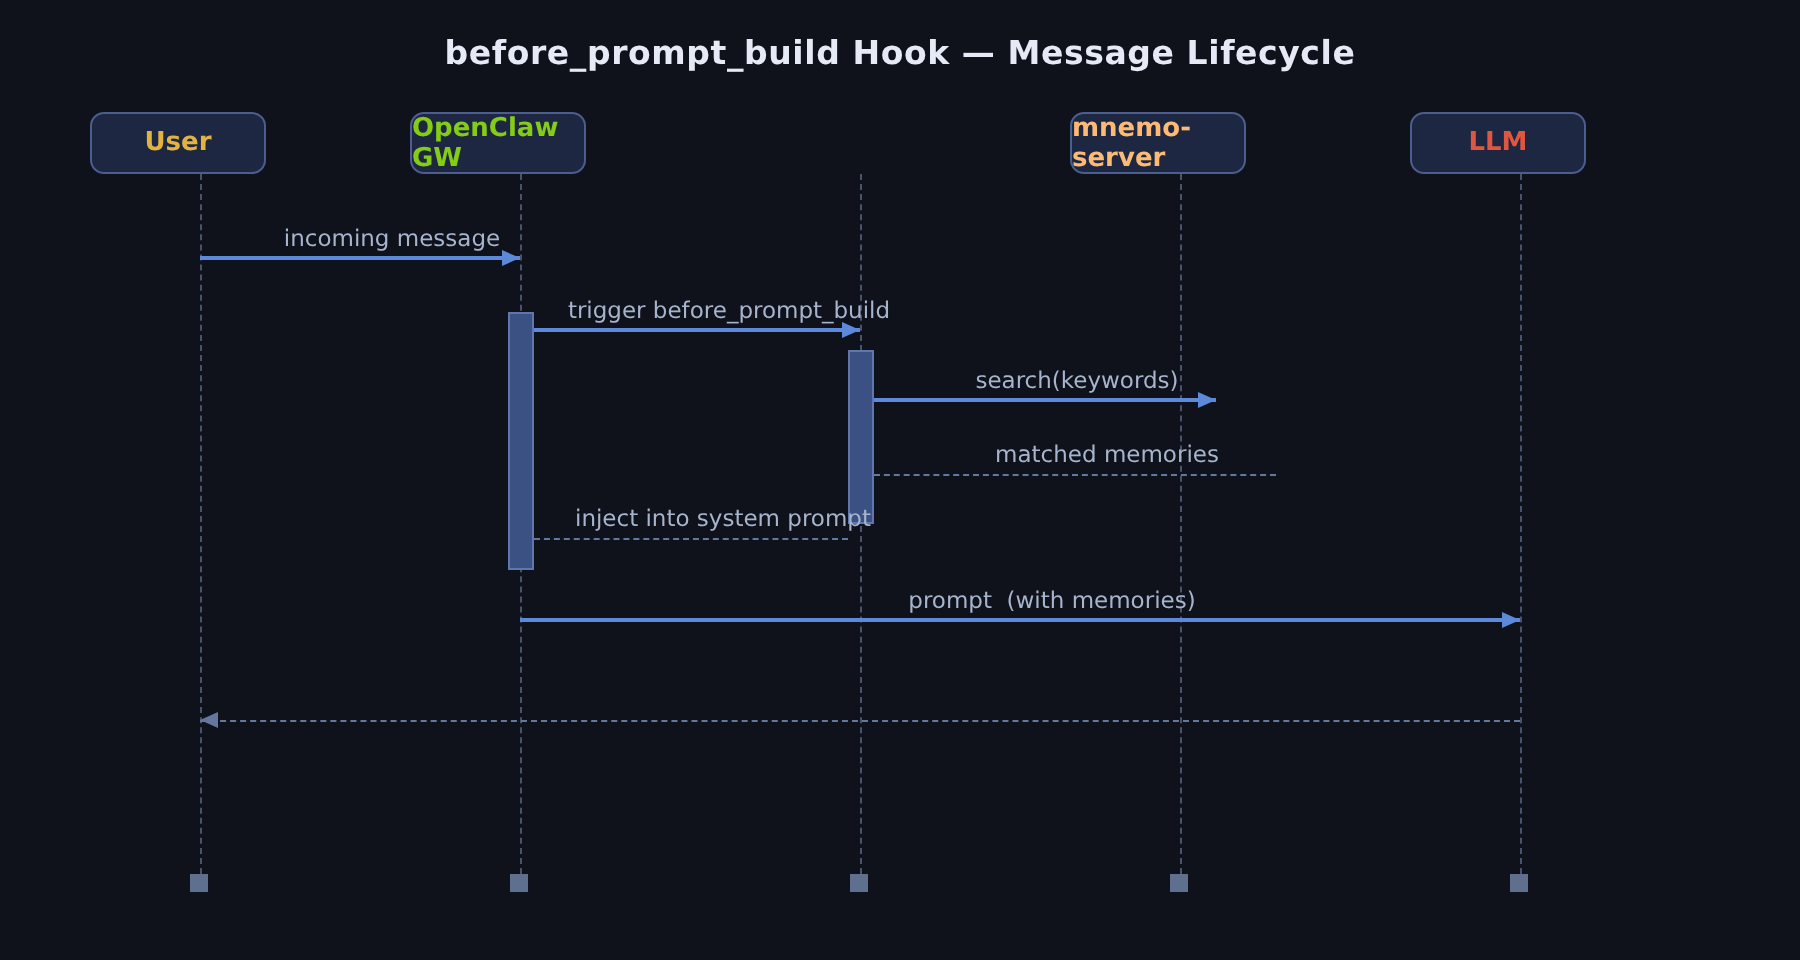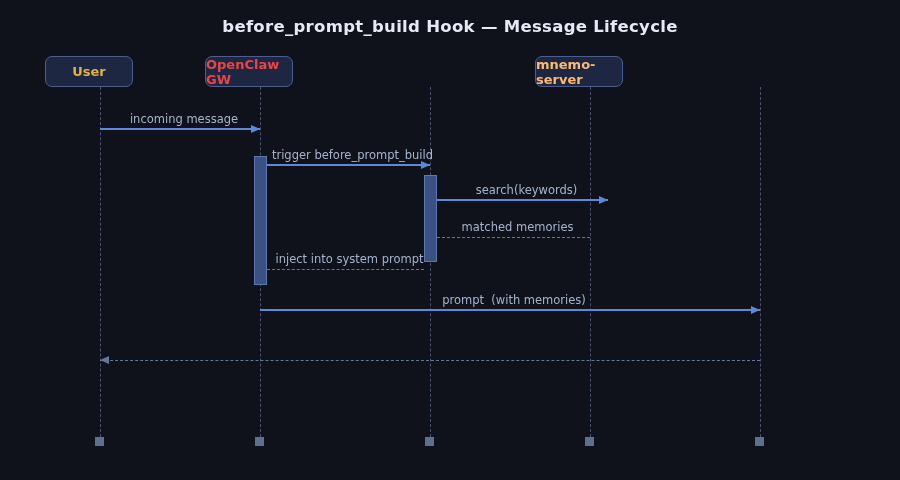--- a/index.html
+++ b/index.html
@@ -21,55 +21,58 @@
 
   .foot{position:absolute;top:437px;width:9px;height:9px;background:#5f6f8e;}
   .f1{left:95px}.f2{left:255px}.f3{left:425px}.f4{left:585px}.f5{left:755px}
 
   .activation{position:absolute;width:13px;background:#3c5183;
               border:1px solid #6077ad;box-sizing:border-box;z-index:2;}
   .act-gw{left:254px;top:156px;height:129px;}
   .act-mem9{left:424px;top:175px;height:87px;}
 
   .msg{position:absolute;height:26px;z-index:3;}
-  .msg .lbl{position:absolute;bottom:4px;left:4px;width:100%;text-align:center;
+  .msg .lbl{position:absolute;bottom:4px;left:16px;width:100%;text-align:center;
             color:#a6b4cd;font-size:11.5px;white-space:pre;}
   .msg .line{position:absolute;bottom:0;left:0;right:0;height:0;
              border-top:2px solid #5c89da;}
   .msg.dashed .line{border-top:1px dashed #64779f;}
   .head-r{position:absolute;right:0;bottom:-3px;width:0;height:0;
           border-left:9px solid #5c89da;border-top:4px solid transparent;
           border-bottom:4px solid transparent;}
   .head-l{position:absolute;left:0;bottom:-3px;width:0;height:0;
           border-right:9px solid #64779f;border-top:4px solid transparent;
           border-bottom:4px solid transparent;}
 
   .m1{left:100px;width:160px;top:104px;}
   .m2{left:267px;width:163px;top:140px;}
   .m3{left:437px;width:153px;top:175px;padding-left:18px;}
-  .m4{left:437px;width:153px;top:212px;}
+  .m4{left:437px;width:153px;top:212px;padding-left:48px;}
   .m5{left:267px;width:157px;top:244px;}
   .m6{left:260px;width:500px;top:285px;}
   .m7{left:100px;width:660px;top:335px;}
 </style>
 </head>
 <body>
 
 <div class="canvas">
 
   <div class="title">before_prompt_build Hook — Message Lifecycle</div>
 
   <div class="actor a1">
     <span style="color: rgb(227, 179, 65);">User</span>
   </div>
   <div class="actor a2">
-    <span style="color: #ef4444;">OpenClaw GW</span>
+    <span style="color: #84cc16;">OpenClaw GW</span>
   </div>
   <div class="actor a4">
     <span style="color: #fdba74;">mnemo-server</span>
+  </div>
+  <div class="actor a5">
+    <span style="color: rgb(224, 86, 63);">LLM</span>
   </div>
 
   <div class="lifeline l1"></div>
   <div class="lifeline l2"></div>
   <div class="lifeline l3"></div>
   <div class="lifeline l4"></div>
   <div class="lifeline l5"></div>
 
   <div class="foot f1"></div>
   <div class="foot f2"></div>

